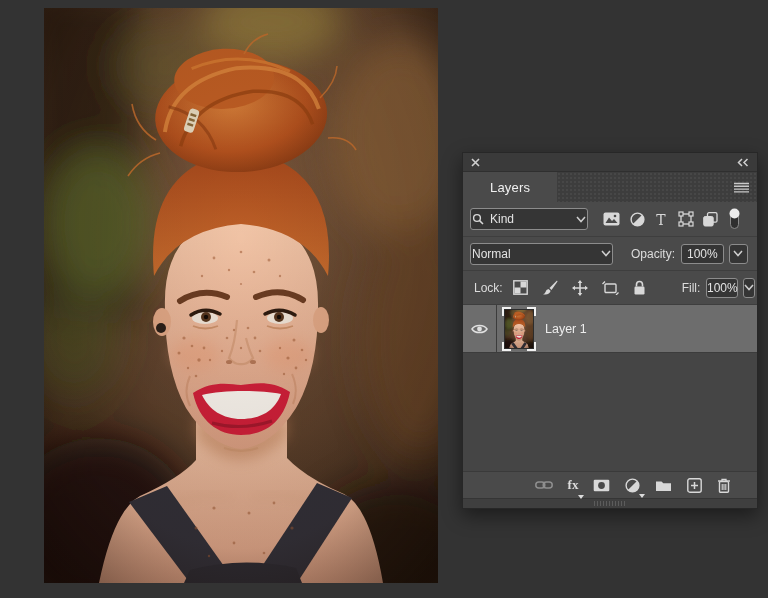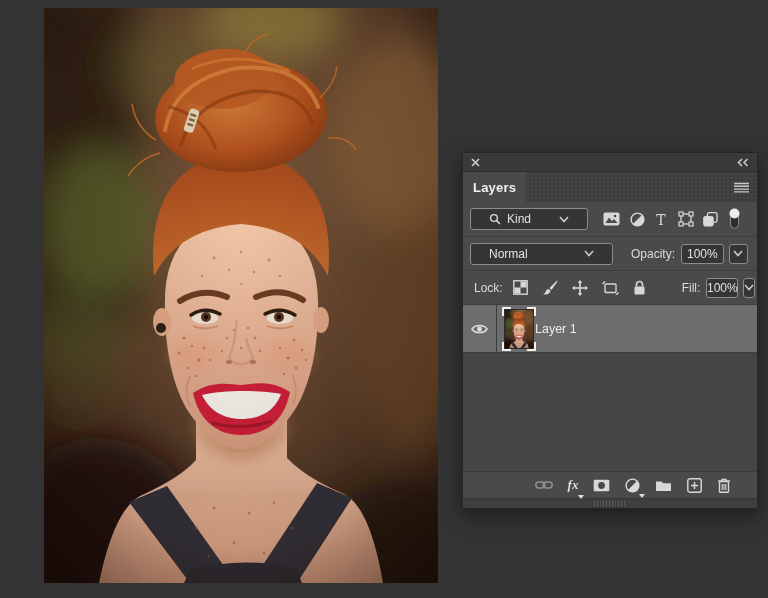--- a/index.html
+++ b/index.html
@@ -29,32 +29,32 @@
     background-size:4px 4px;
   }
   .titlebar{
     height:18px;flex:0 0 18px;background:#3a3a3a;border-bottom:1px solid #2f2f2f;
     display:flex;align-items:center;justify-content:space-between;padding:0 8px;
   }
   .tabbar{
     height:30px;flex:0 0 30px;background:#3d3d3d;display:flex;align-items:stretch;
   }
   .tab{
-    background:#4a4a4a;padding:0 10px;display:flex;align-items:center;
-    font-size:13px;font-weight:bold;color:#f0f0f0;letter-spacing:.2px;
+    background:#4a4a4a;padding:0 27px;display:flex;align-items:center;
+    font-size:13px;font-weight:normal;color:#f0f0f0;letter-spacing:.2px;
   }
   .tabrest{flex:1;display:flex;align-items:center;justify-content:flex-end;padding-right:8px;}
   .ctl-row{
     flex:0 0 33px;display:flex;align-items:center;padding:0 7px;
     border-bottom:1px solid rgba(0,0,0,.16);
   }
   .ctl-row.filter{flex-basis:34px;}
   .dropdown{
     background:#353535;border:1px solid #8c8c8c;border-radius:3px;height:22px;
-    display:flex;align-items:center;padding:0 18px;gap:6px;box-sizing:border-box;cursor:default;
+    display:flex;align-items:center;padding:0 1px;gap:6px;box-sizing:border-box;cursor:default;
   }
   .dd-kind{width:118px;}
   .dd-blend{width:143px;}
   .dd-spacer{flex:1;}
   .valbox{
     background:#353535;border:1px solid #8c8c8c;border-radius:3px;height:20px;
     display:flex;align-items:center;justify-content:center;padding:8px 5px;min-width:32px;box-sizing:border-box;
   }
   .chevbox{
     background:#353535;border:1px solid #8c8c8c;border-radius:3px;height:20px;width:19px;
@@ -80,38 +80,38 @@
   .thumb{
     width:28px;height:38px;margin-left:7px;position:relative;
     border:1px solid #2c2c2c;box-sizing:content-box;background:#222;flex:0 0 auto;
   }
   .thumb svg{display:block;}
   .thumb .br{position:absolute;width:7px;height:7px;border:0 solid #f2f2f2;}
   .thumb .tl{left:-3px;top:-3px;border-left-width:2px;border-top-width:2px;}
   .thumb .tr{right:-3px;top:-3px;border-right-width:2px;border-top-width:2px;}
   .thumb .bl{left:-3px;bottom:-3px;border-left-width:2px;border-bottom-width:2px;}
   .thumb .brc{right:-3px;bottom:-3px;border-right-width:2px;border-bottom-width:2px;}
-  .layer-name{margin-left:1px;font-size:12.5px;color:#ececec;}
+  .layer-name{margin-left:11px;font-size:12.5px;color:#ececec;}
   .row-lock{margin-left:auto;margin-right:13px;}
 
   
   .toolbar{
     flex:0 0 26px;background:#4a4a4a;border-top:1px solid #3a3a3a;
     display:flex;align-items:center;justify-content:center;gap:15px;padding-left:46px;
   }
   .toolbar .icon-btn{height:26px;}
   .bottomstrip{
     flex:0 0 9px;background:#3f3f3f;border-top:1px solid #353535;
     display:flex;align-items:center;justify-content:center;
   }
   .grip{
     width:32px;height:5px;
     background:repeating-linear-gradient(90deg,#5c5c5c 0 1px,rgba(0,0,0,0) 1px 3px);
   }
-  .fx-wrap{position:relative;font-style:italic;font-weight:bold;font-size:13px;color:#dcdcdc;
+  .fx-wrap{position:relative;font-weight:bold;font-size:13px;color:#dcdcdc;
     font-family:"Liberation Serif",serif;text-align:right;}
   .fx-caret{position:absolute;right:-6px;bottom:-1px;width:0;height:0;
     border-left:3px solid transparent;border-right:3px solid transparent;border-top:4px solid #dcdcdc;}
   .adj-caret{position:absolute;right:-5px;bottom:0px;width:0;height:0;
     border-left:3px solid transparent;border-right:3px solid transparent;border-top:4px solid #dcdcdc;}
   .rel{position:relative;}
 </style>
 </head>
 <body>
 

